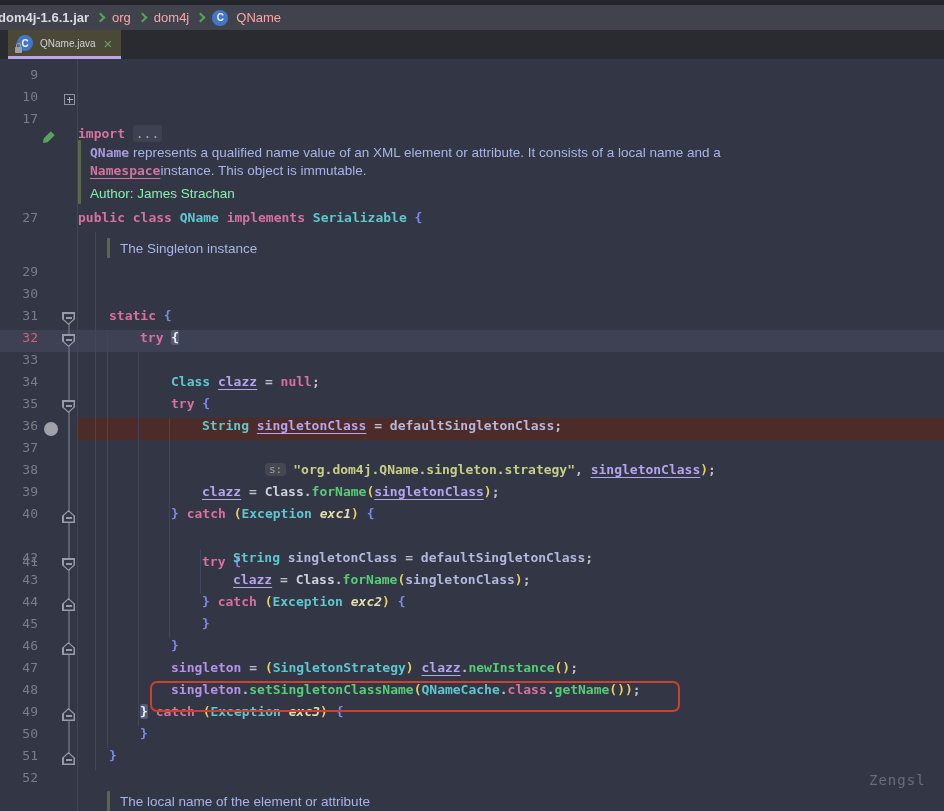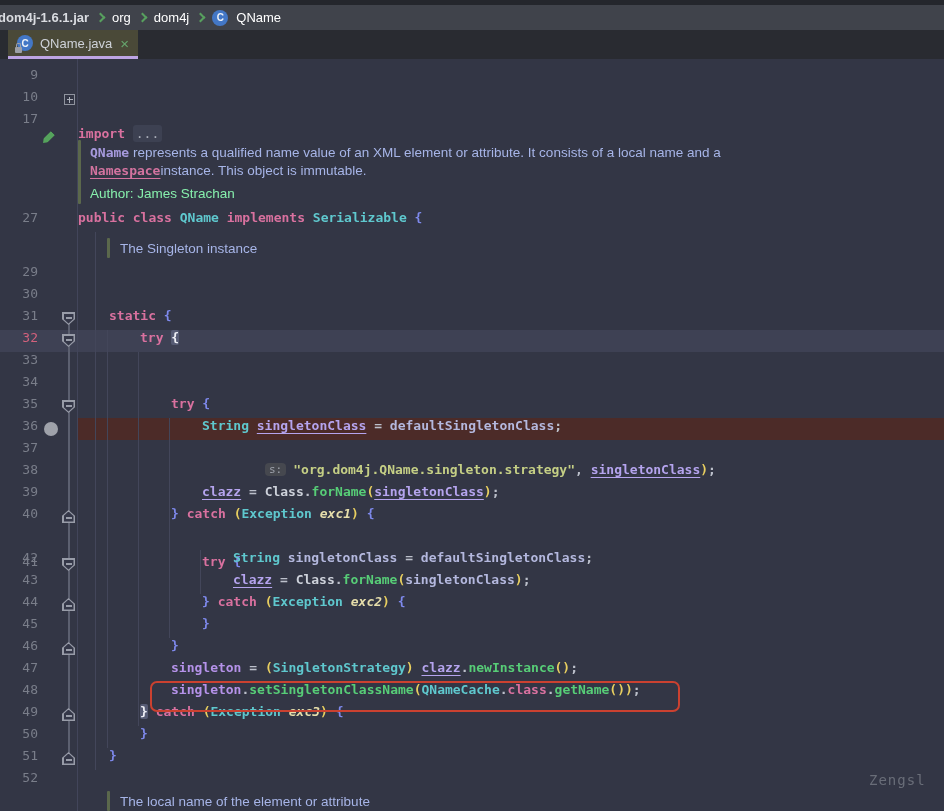--- a/index.html
+++ b/index.html
@@ -2,33 +2,33 @@
 <html><head>
 <meta charset="utf-8">
 <style>
   html,body{margin:0;padding:0;background:#1e1f24}
   .app{position:relative;width:944px;height:811px;background:#333645;overflow:hidden;
        font-family:"Liberation Sans",sans-serif;-webkit-font-smoothing:antialiased}
   
   .topstrip{position:absolute;top:0;left:0;right:0;height:5px;background:#24262c;z-index:6}
   .breadcrumbbar{position:absolute;top:5px;left:0;right:0;height:25px;background:#40434b;
        display:flex;align-items:center;gap:8px;padding-left:1px;z-index:6}
-  .crumb{color:#ffffff;font-size:13px;white-space:nowrap}
+  .crumb{color:#fca5a5;font-size:13px;white-space:nowrap}
   .crumb.bold{font-weight:bold;color:#dadce1;margin-left:-3px}
   .sep{width:5px;height:5px;border-top:2px solid #57a05e;border-right:2px solid #57a05e;
        transform:rotate(45deg);flex:0 0 auto}
   .cicon{position:relative;width:16px;height:16px;border-radius:50%;background:#4377c6;color:#eef2f8;
        font-size:10px;font-weight:bold;display:flex;align-items:center;justify-content:center;flex:0 0 auto}
   .cicon .lock{position:absolute;left:-2px;bottom:-2px;width:7px;height:6px;background:#9da0a8;border-radius:1px}
   .cicon .lock::before{content:"";position:absolute;top:-4px;left:1px;width:3px;height:3px;
        border:1.5px solid #9da0a8;border-bottom:none;border-radius:2px 2px 0 0}
   .tabbar{position:absolute;top:30px;left:0;right:0;height:29px;background:#292b31;z-index:6}
   .tab{position:absolute;left:8px;top:0;height:29px;box-sizing:border-box;background:#4a4938;
        border-bottom:3px solid #bda4e4;display:flex;align-items:center;gap:7px;padding:0 9px}
-  .tablabel{color:#ced2d9;font-size:13px}
+  .tablabel{color:#ced2d9;font-size:10px}
   .closex{color:#66a56d;font-size:15px;line-height:1;margin-left:1px}
   
   .bgrow{position:absolute;height:22px;z-index:1}
   .bg-cur{left:0;width:944px;background:#3e4154}
   .bg-bp{left:77px;right:0;background:#4c2b28}
   .gsep{position:absolute;left:77px;top:59px;bottom:0;width:1px;background:#42455a;z-index:2}
   .guide{position:absolute;width:1px;background:#43465a;z-index:2}
   .foldline{position:absolute;left:68px;width:1.5px;background:#5c6070;z-index:2}
   .row{position:absolute;left:0;width:944px;height:22px;z-index:3}
   .lnum{position:absolute;left:0;top:0;width:38px;height:22px;line-height:22px;text-align:right;
@@ -147,20 +147,21 @@
           <div class="inner"></div>
           <div class="dash"></div>
         </div>
         <div class="code" style="padding-left: 62px;"><span class="tok-kw">try </span><span class="tok-bracehl">{</span></div>
       </div>
       <div class="row" style="top: 352px;">
         <div class="lnum">33</div>
       </div>
       <div class="row" style="top: 374px;">
         <div class="lnum">34</div>
+        <div class="code" style="padding-left: 93px;"><span class="tok-type">Class</span><span class="tok-plain"> </span><span class="tok-localu">clazz</span><span class="tok-punc"> = </span><span class="tok-kw">null</span><span class="tok-punc">;</span></div>
       </div>
       <div class="row" style="top: 396px;">
         <div class="lnum">35</div>
         <div class="fic down">
           <div class="shape"></div>
           <div class="inner"></div>
           <div class="dash"></div>
         </div>
         <div class="code" style="padding-left: 93px;"><span class="tok-kw">try </span><span class="tok-brace">{</span></div>
       </div>

